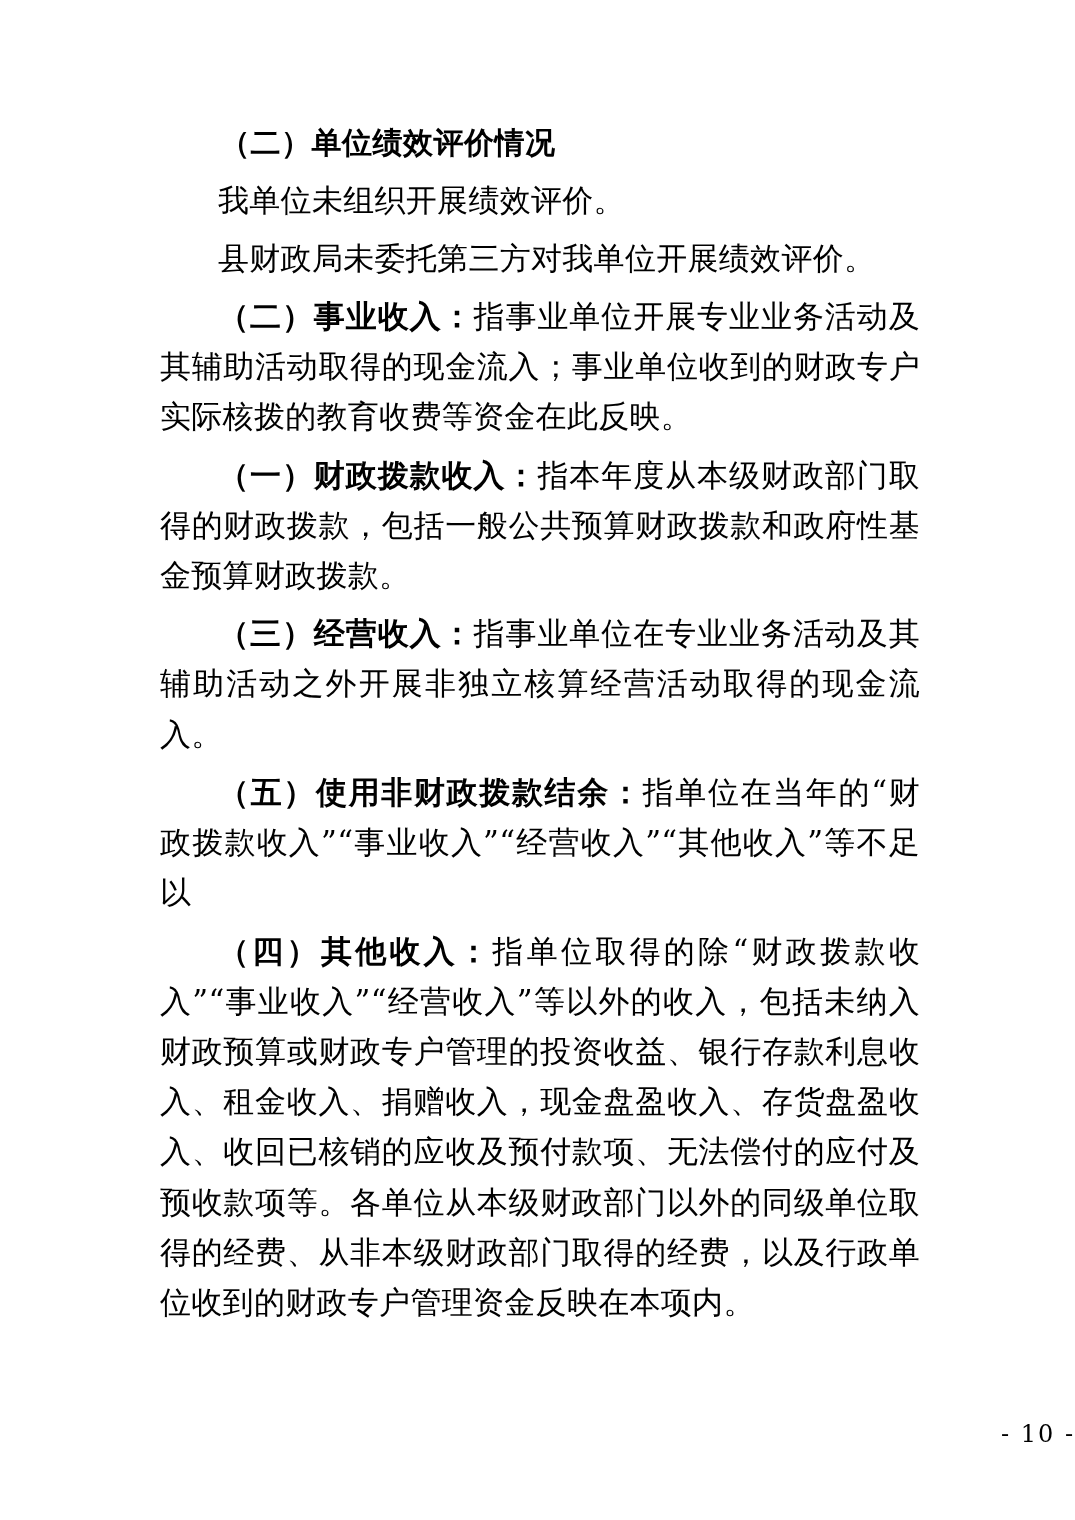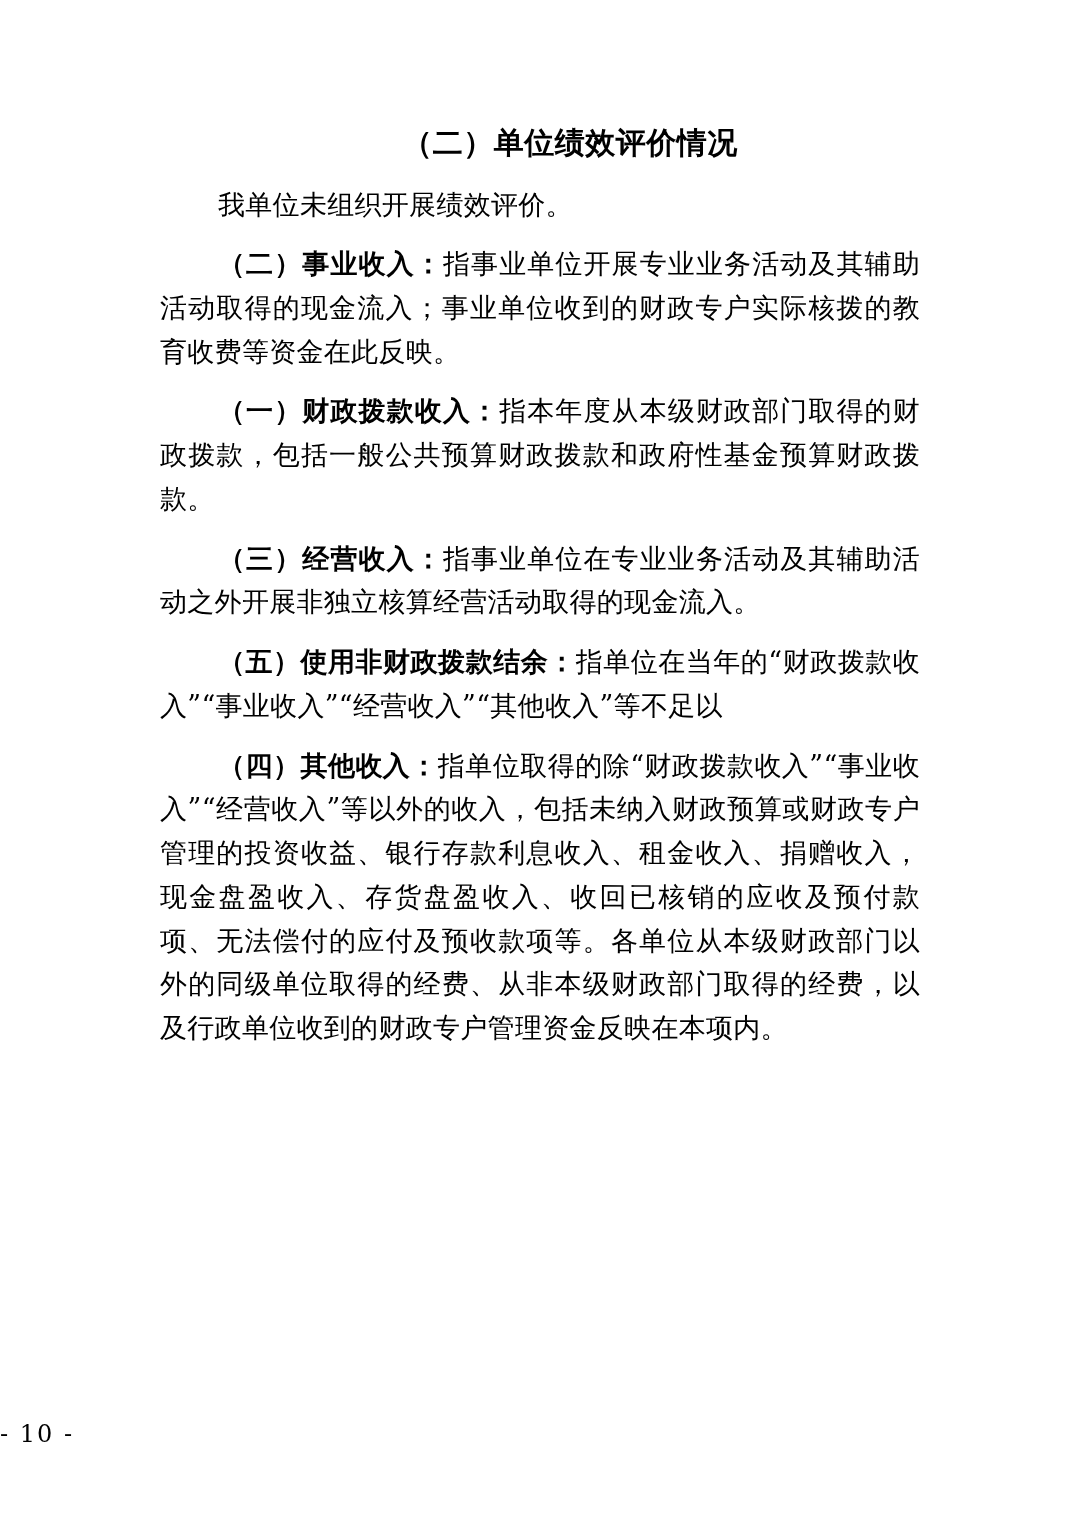--- a/index.html
+++ b/index.html
@@ -23,59 +23,59 @@
     top: 120px;
     width: 760px;
   }
   .heading {
     font-size: 30px;
     font-weight: bold;
     line-height: 1.55;
     margin: 0 0 4px 0;
     letter-spacing: 0.5px;
     text-indent: 60px;
-    text-align: center;
   }
   .para {
-    font-size: 27px;
+    font-size: 31px;
     line-height: 1.62;
-    margin: 16px 0 4px 0;
+    margin: 8px 0 4px 0;
     text-indent: 58px;
     text-align: justify;
     text-justify: inter-ideograph;
     letter-spacing: 0.3px;
   }
   .para .term {
     font-weight: bold;
   }
   .para.block {
     margin-bottom: 6px;
   }
   .footer {
     position: absolute;
     left: 0;
     right: 0;
     bottom: 72px;
-    text-align: left;
+    text-align: right;
     font-size: 24px;
     font-family: "DejaVu Serif", "Liberation Serif", serif;
     letter-spacing: 2px;
   }
 </style>
 </head>
 <body>
 
 <div class="page">
   <div class="content">
 
     <h2 class="heading">（二）单位绩效评价情况</h2>
 
     <p class="para">我单位未组织开展绩效评价。</p>
 
 
+    <p class="para">县财政局未委托第三方对我单位开展绩效评价。</p>
 
 
     <p class="para block"><span class="term">（二）事业收入：</span><span>指事业单位开展专业业务活动及其辅助活动取得的现金流入；事业单位收到的财政专户实际核拨的教育收费等资金在此反映。</span></p>
 
     <p class="para block"><span class="term">（一）财政拨款收入：</span><span>指本年度从本级财政部门取得的财政拨款，包括一般公共预算财政拨款和政府性基金预算财政拨款。</span></p>
 
     <p class="para block"><span class="term">（三）经营收入：</span><span>指事业单位在专业业务活动及其辅助活动之外开展非独立核算经营活动取得的现金流入。</span></p>
 
     <p class="para block"><span class="term">（五）使用非财政拨款结余：</span><span>指单位在当年的“财政拨款收入”“事业收入”“经营收入”“其他收入”等不足以</span></p>
 

